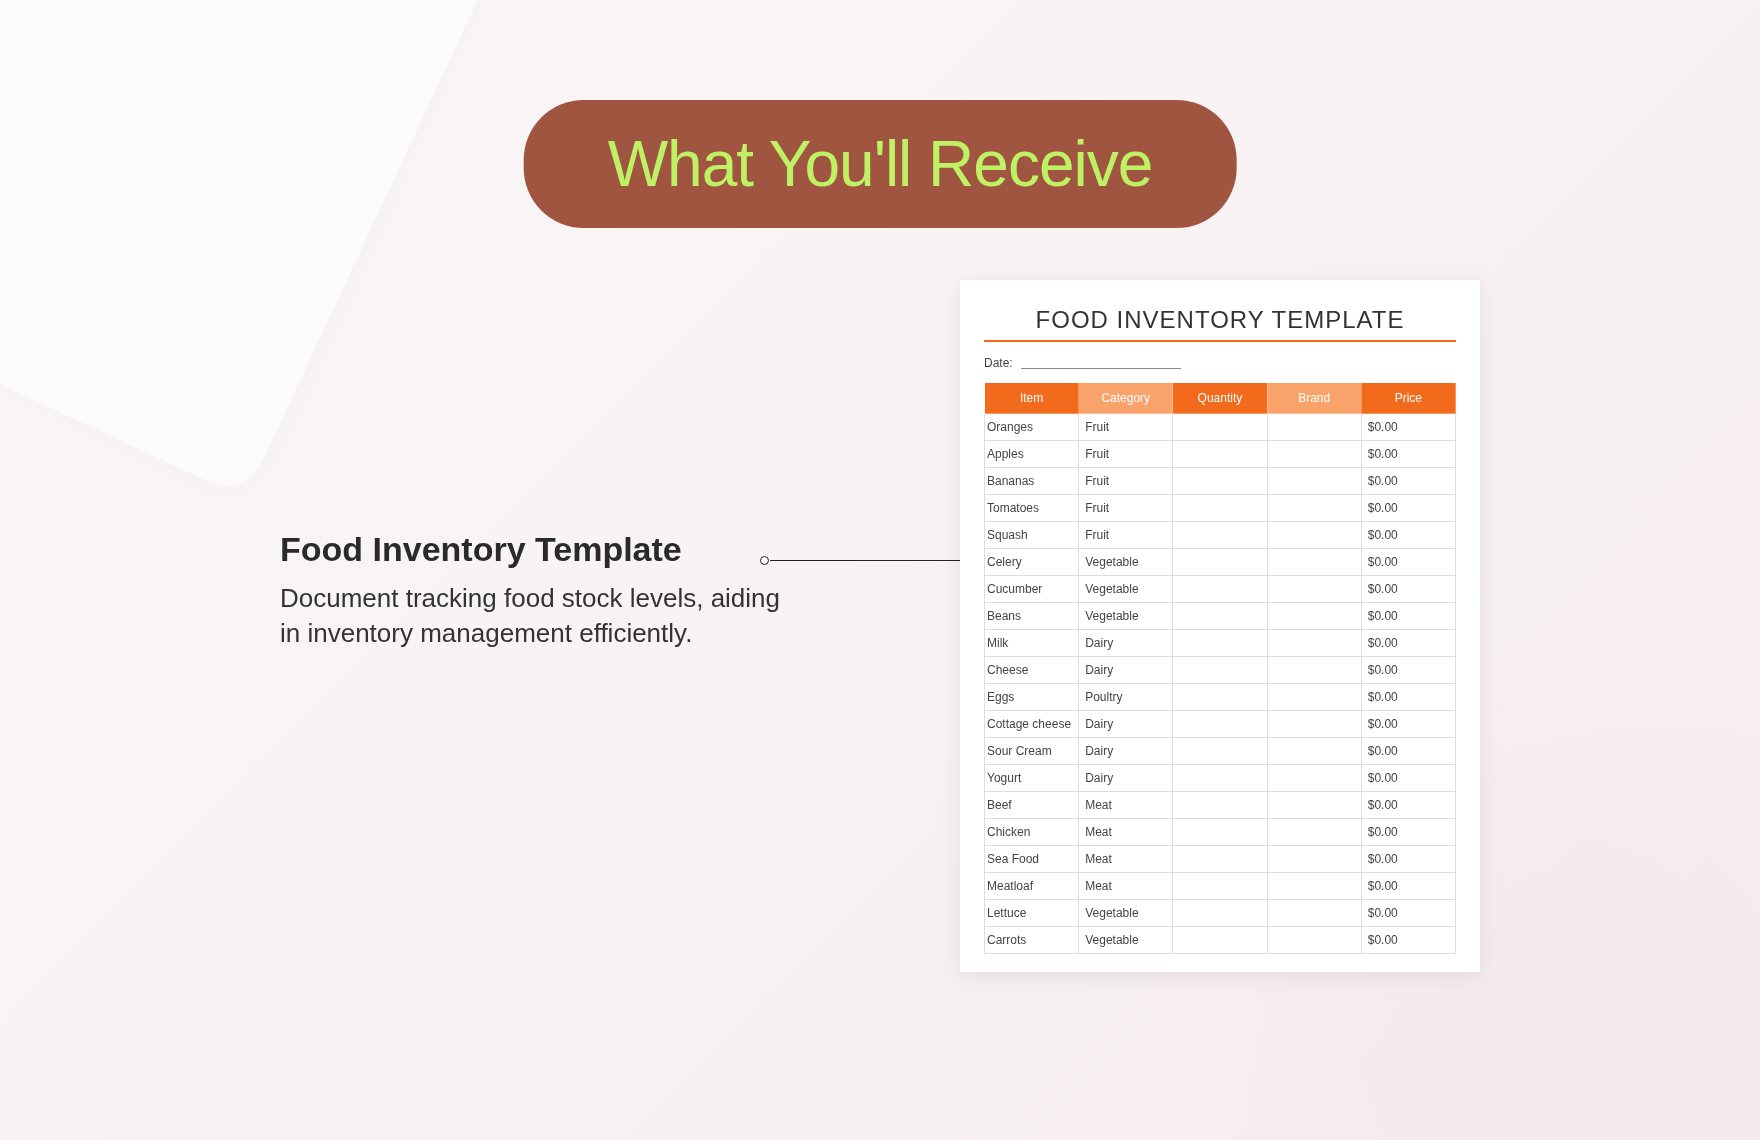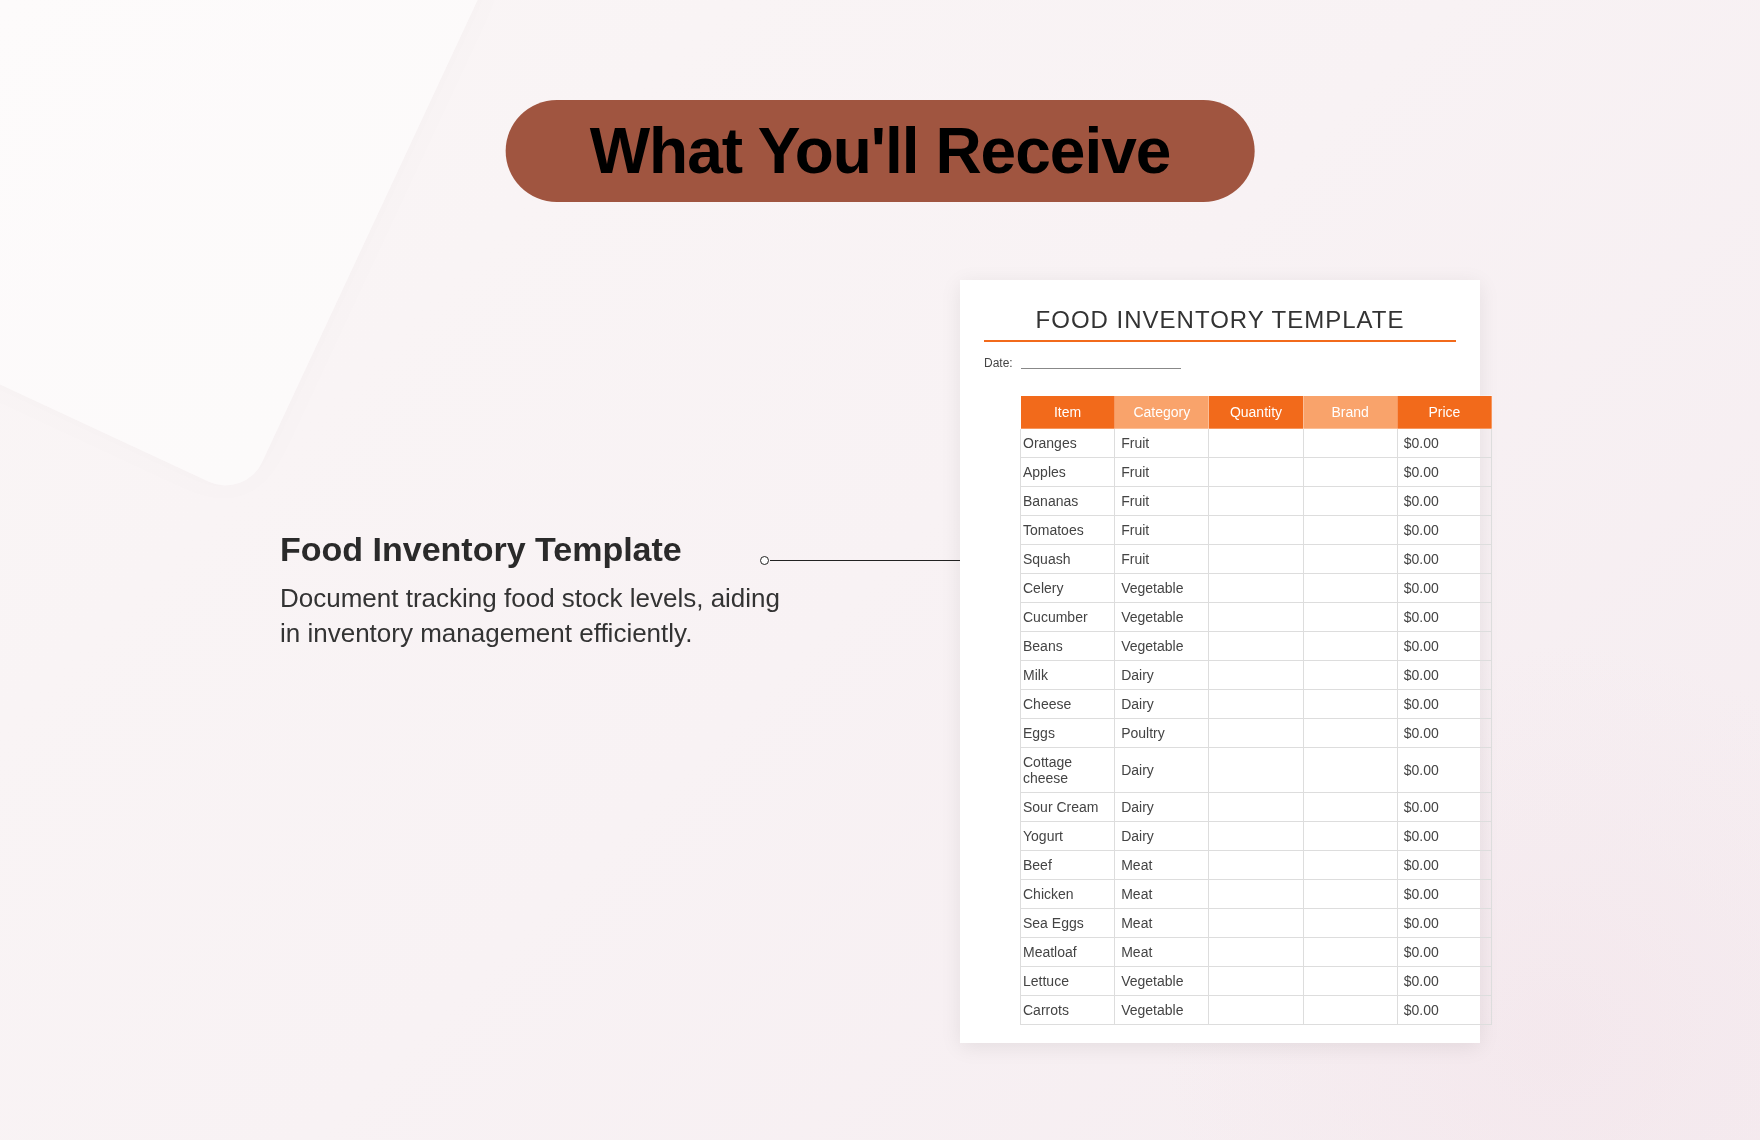--- a/index.html
+++ b/index.html
@@ -26,24 +26,24 @@
     width: 800px; height: 800px;
     background: radial-gradient(circle, rgba(240,220,228,0.3) 0%, transparent 70%);
     border-radius: 50%;
   }
   .banner {
     position: absolute;
     top: 100px;
     left: 50%;
     transform: translateX(-50%);
     background: #a05540;
-    color: #000000;
-    font-weight: 700;
+    color: #bef264;
+    font-weight: 400;
     font-size: 64px;
-    padding: 14px 84px;
+    padding: 27px 84px;
     border-radius: 60px;
     letter-spacing: -1px;
   }
   .desc-block {
     position: absolute;
     top: 530px;
     left: 280px;
     width: 520px;
     text-align: left;
   }
@@ -98,35 +98,34 @@
     margin-bottom: 6px;
   }
   .doc-rule {
     height: 2px;
     background: #f26a1b;
     margin-bottom: 14px;
   }
   .date-row {
     font-size: 12px;
     color: #444;
-    margin-bottom: 25px;
+    margin-bottom: 12px;
     display: flex;
     align-items: center;
     gap: 8px;
   }
   .date-line {
     flex: 0 0 160px;
     border-bottom: 1px solid #888;
     height: 12px;
   }
   table.inv {
     width: 100%;
     border-collapse: collapse;
-    font-size: 14px;
-    margin-left: 36px;
+    font-size: 12px;
   }
   table.inv th {
     color: #fff;
     font-weight: 400;
     padding: 8px 4px;
     text-align: center;
     border: 1px solid rgba(255,255,255,0.3);
   }
   table.inv th.h-dark { background: #f26a1b; }
   table.inv th.h-light { background: #f9a36b; }
@@ -282,21 +281,21 @@
           <td class="c-price">$0.00</td>
         </tr>
         <tr>
           <td class="c-item">Chicken</td>
           <td class="c-cat">Meat</td>
           <td></td>
           <td></td>
           <td class="c-price">$0.00</td>
         </tr>
         <tr>
-          <td class="c-item">Sea Eggs</td>
+          <td class="c-item">Sea Food</td>
           <td class="c-cat">Meat</td>
           <td></td>
           <td></td>
           <td class="c-price">$0.00</td>
         </tr>
         <tr>
           <td class="c-item">Meatloaf</td>
           <td class="c-cat">Meat</td>
           <td></td>
           <td></td>

